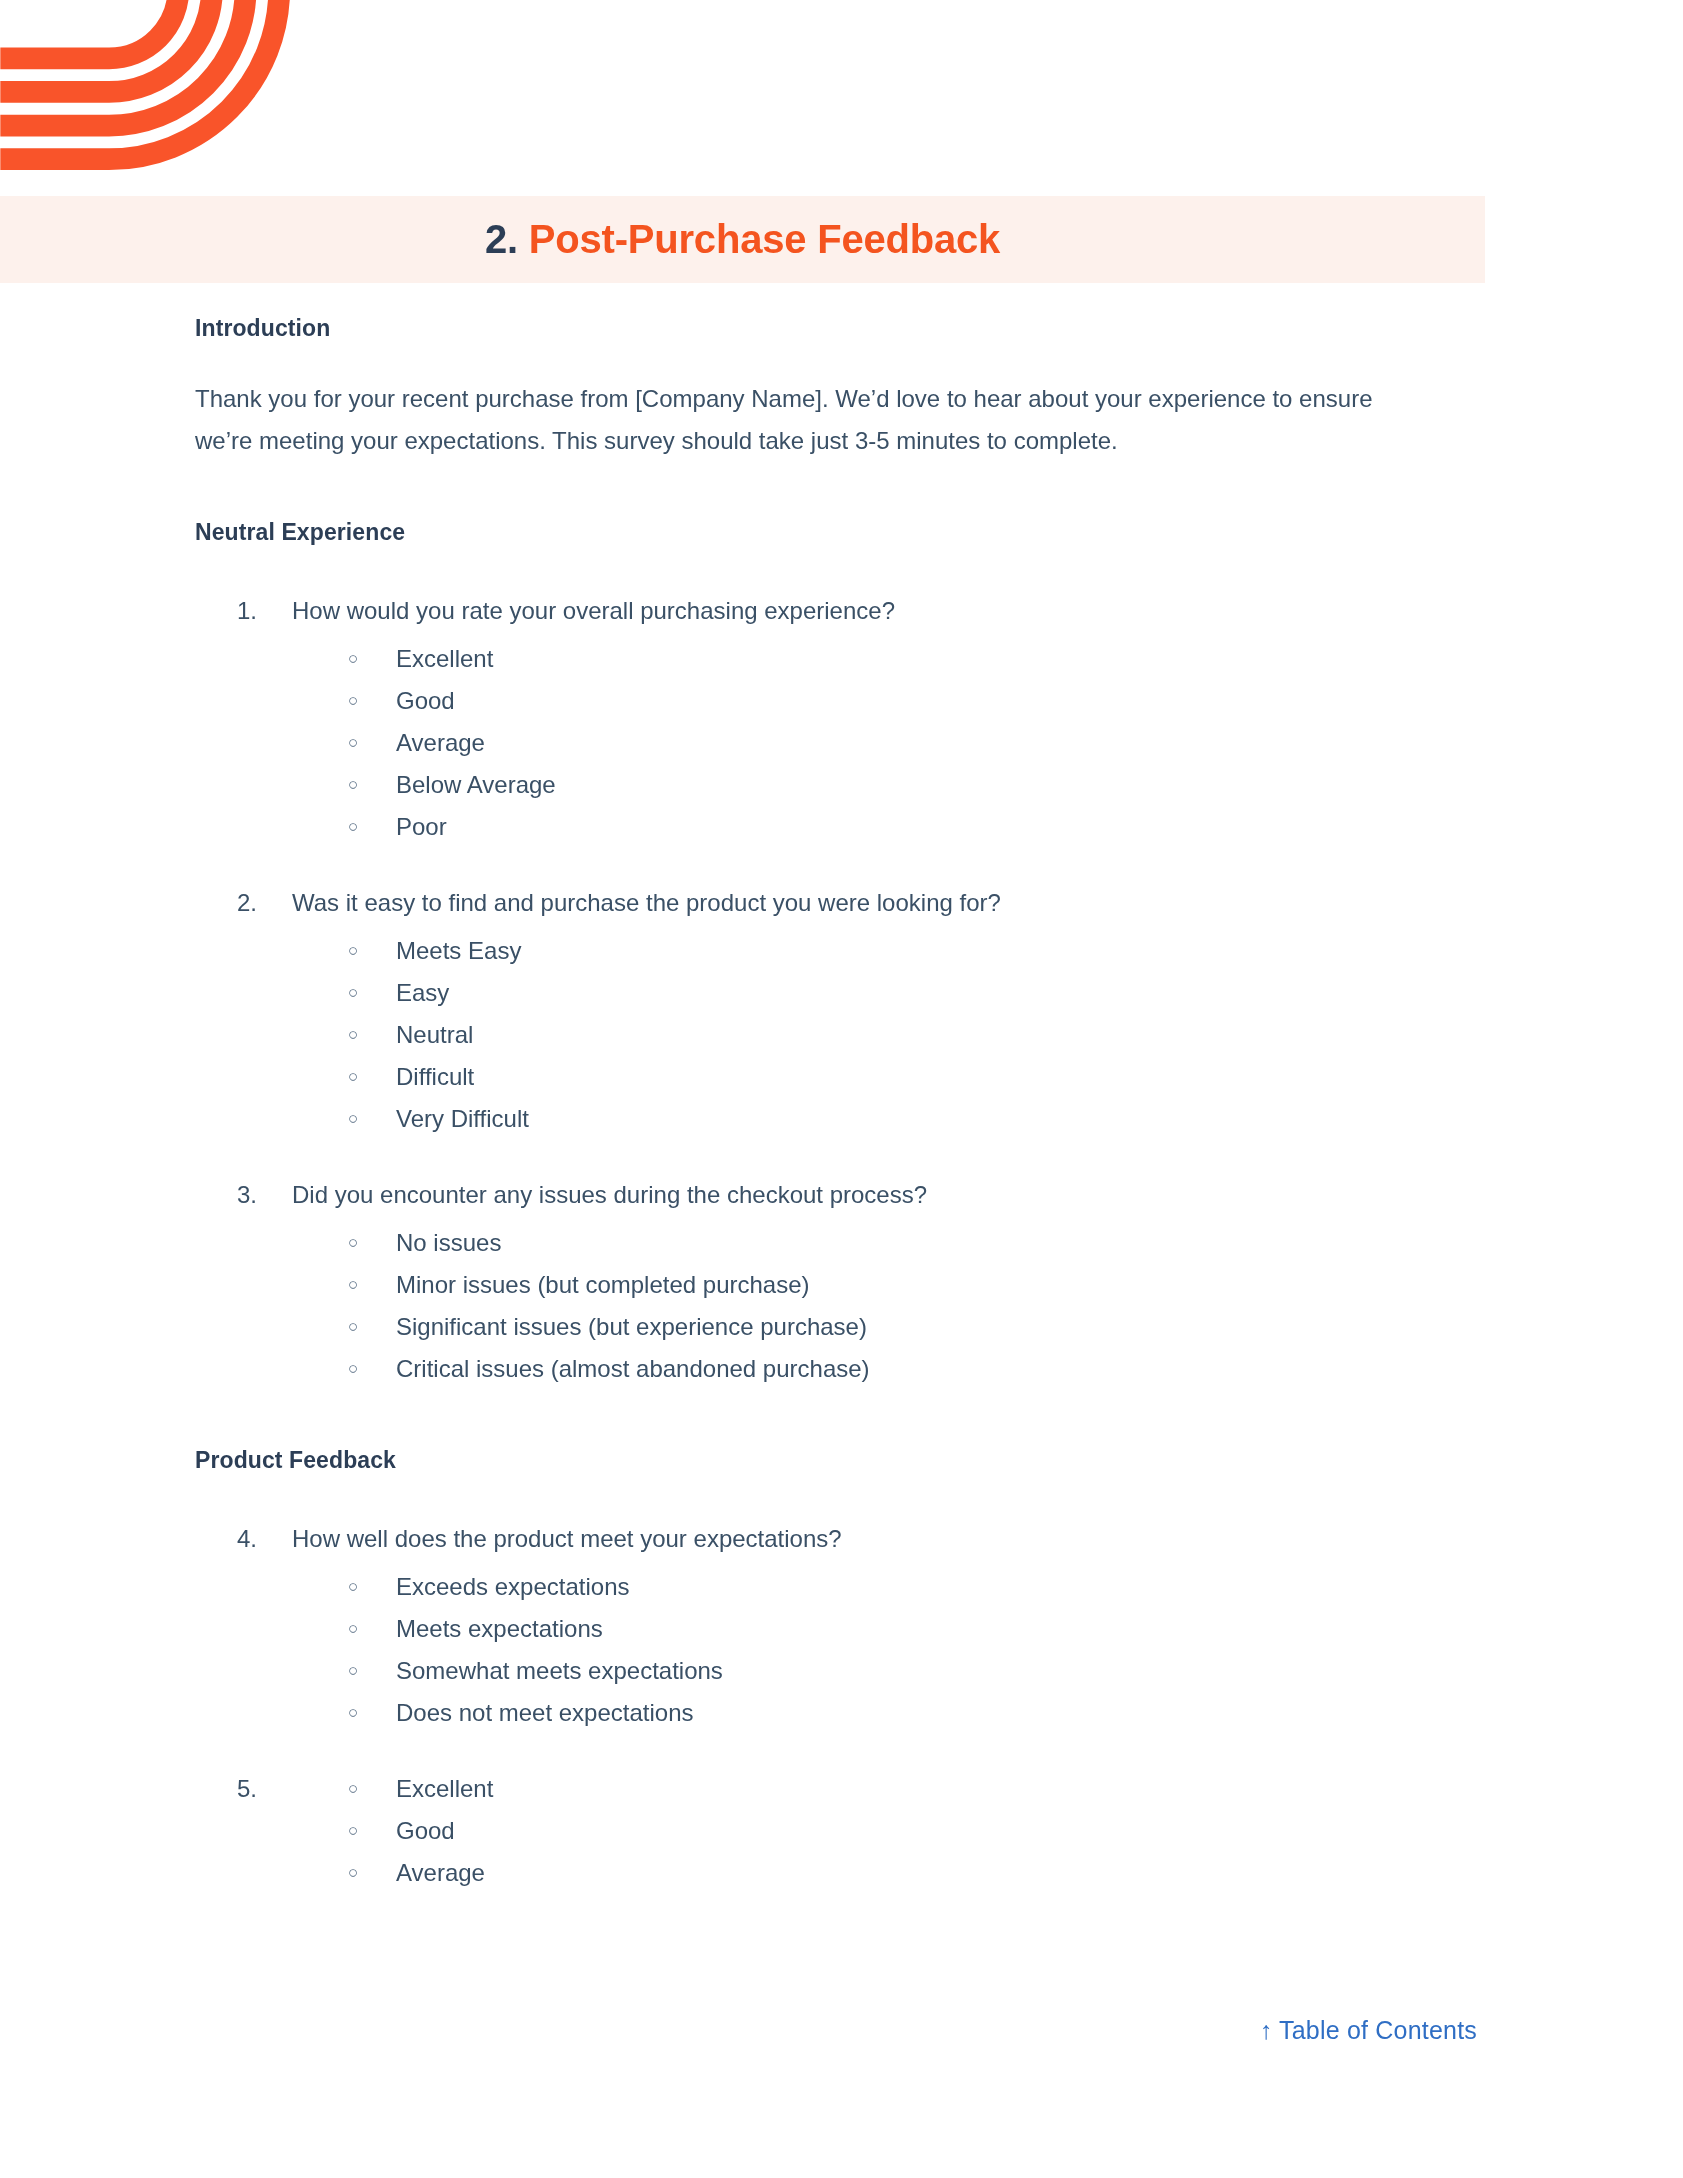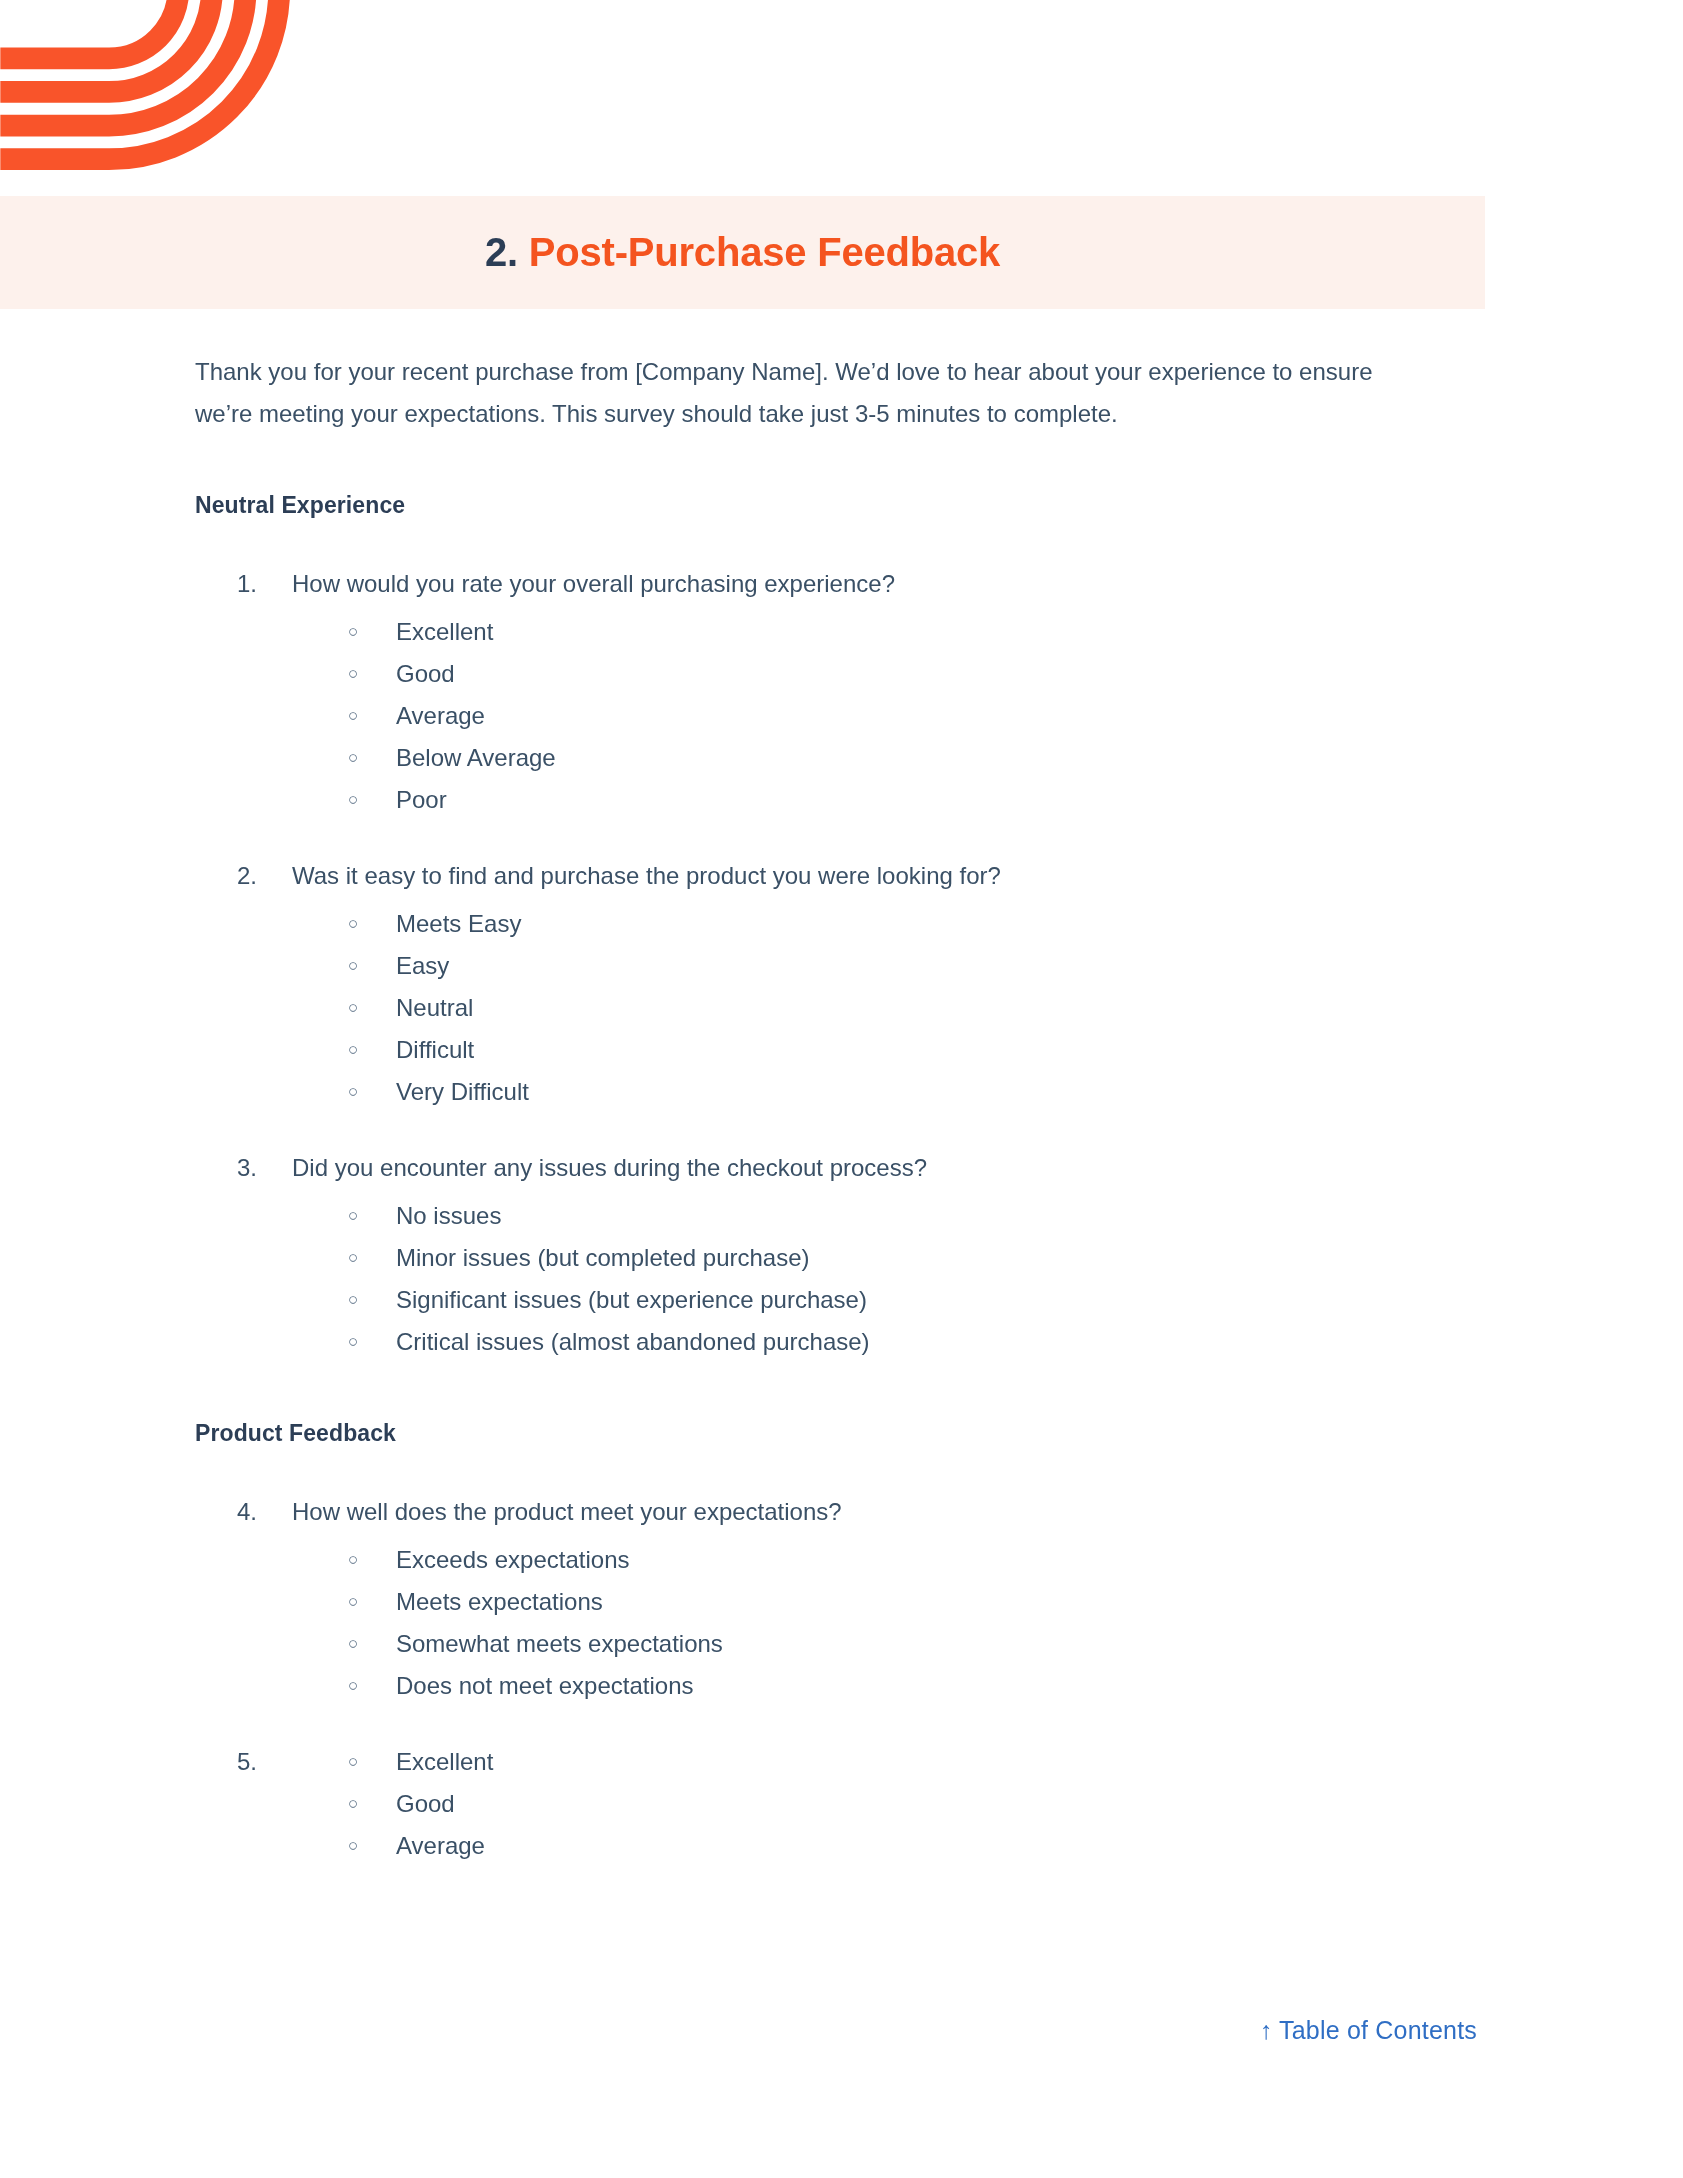--- a/index.html
+++ b/index.html
@@ -26,21 +26,21 @@
     height: 178px;
     pointer-events: none;
   }
 
   
   #title-banner {
     position: absolute;
     top: 196px;
     left: 0;
     width: 1485px;
-    height: 113px;
+    height: 87px;
     background: #fdf1ec;
     display: flex;
     align-items: center;
     justify-content: center;
   }
   #title-banner .title-line {
     font-size: 40px;
     font-weight: bold;
     letter-spacing: -0.2px;
     white-space: nowrap;
@@ -156,20 +156,21 @@
   </svg>
 </div>
 
 <div id="title-banner">
   <div class="title-line">
     <span class="title-num">2.</span><span>&nbsp;</span><span class="title-text">Post-Purchase Feedback</span>
   </div>
 </div>
 
 <div id="doc-body">
+    <div class="section-heading">Introduction</div>
     <p class="intro-paragraph">Thank you for your recent purchase from [Company Name]. We’d love to hear about your experience to ensure we’re meeting your expectations. This survey should take just 3-5 minutes to complete.</p>
     <div class="spacer-before-heading"></div>
     <div class="section-heading">Neutral Experience</div>
     <div class="spacer-after-heading"></div>
     <ol class="question-list">
       <li class="question-item">
         <span class="q-number">1.</span>
         <span class="q-text">How would you rate your overall purchasing experience?</span>
         <ul class="option-list">
           <li class="option-item"><span class="option-marker">○</span><span>Excellent</span></li>

